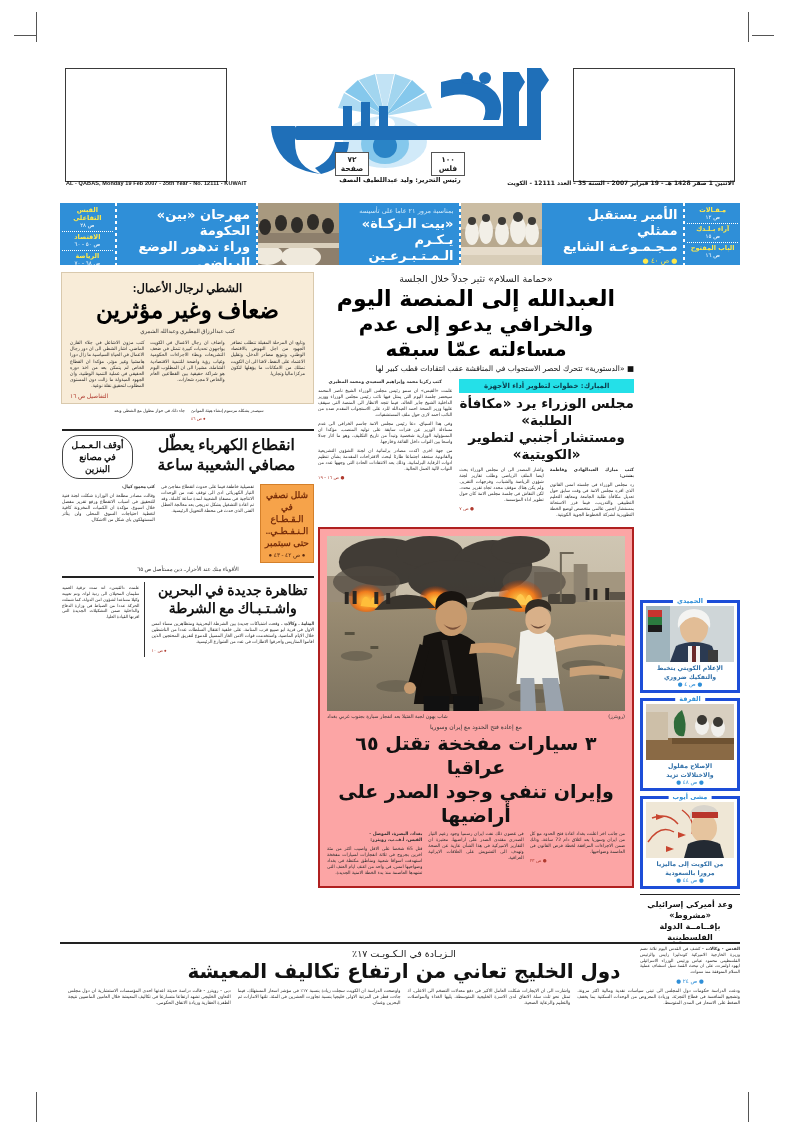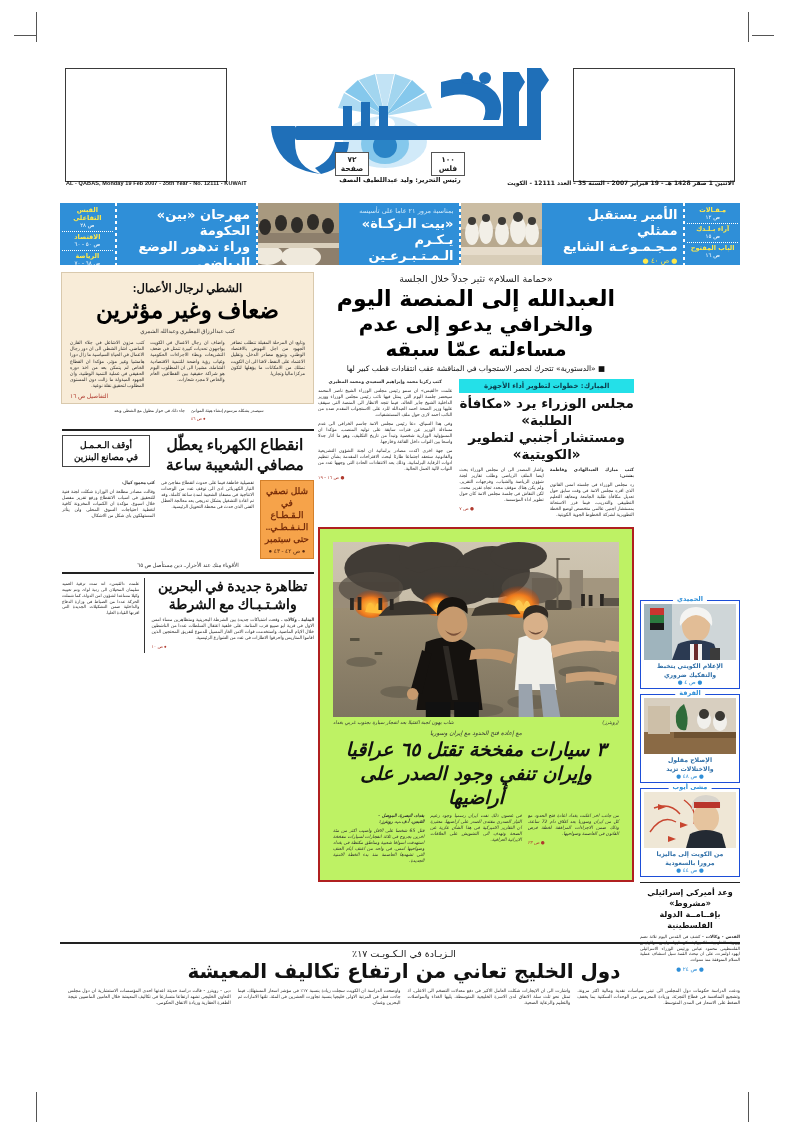--- a/index.html
+++ b/index.html
@@ -76,28 +76,28 @@
   .hrule{height:1px;background:#222;margin:4px 0;}
   .hrule.thick{height:2px;}
 
   
   .cyanbar{background:#24e0e8;color:#0a3a4a;font-size:7px;font-weight:bold;text-align:center;
     padding:2px 0;line-height:10px;}
 
   .leadkick{font-size:9.5px;text-align:center;color:#222;line-height:13px;letter-spacing:.3px;}
   .lead1{font-size:22px;font-weight:bold;text-align:center;line-height:27px;color:#000;}
   .lead2{font-size:20px;font-weight:bold;text-align:center;line-height:25px;color:#000;}
-  .leadsub{font-size:7.5px;text-align:center;color:#111;line-height:10px;margin-top:2px;}
-
-  
-  .photoblock{position:relative;border:2px solid #b02020;box-sizing:border-box;background:#bef264;padding:13px;font-style:italic;}
+  .leadsub{font-size:7.5px;text-align:right;color:#111;line-height:10px;margin-top:2px;}
+
+  
+  .photoblock{position:relative;border:2px solid #b02020;box-sizing:border-box;background:#fca5a5;padding:7px;}
   .photo{position:relative;width:100%;height:175px;overflow:hidden;background:#6b6257;}
   .photo-cap{font-size:5px;color:#333;margin-top:2px;display:flex;justify-content:space-between;}
   .sb-card{margin-bottom:5px;position:relative;}
-  .sb-frame{border:1px solid #1d4ed8;padding:3px;box-sizing:border-box;background:#fff;position:relative;}
+  .sb-frame{border:3px solid #1d4ed8;padding:3px;box-sizing:border-box;background:#fff;position:relative;}
   .sb-label{position:absolute;top:-6px;left:50%;transform:translateX(-50%);background:#fff;
     color:#2f8fd8;font-size:6.5px;font-weight:bold;padding:0 4px;white-space:nowrap;}
   .sb-photo{width:100%;height:56px;overflow:hidden;position:relative;background:#ddd;}
   .sb-cap{font-size:6.2px;line-height:8.5px;color:#2f6fa8;text-align:center;font-weight:bold;margin-top:2px;}
   .sb-pg{font-size:5.5px;color:#2f8fd8;text-align:center;}
 
   
   .bottomstrip{position:absolute;left:60px;top:945px;width:680px;height:120px;}
 
   
@@ -572,21 +572,21 @@
     <div class="hrule thick"></div>
 
     <div>
       <div style="display:flex;gap:6px;align-items:flex-start;">
         <div style="flex:1;">
           <div style="font-size:15.5px;font-weight:bold;text-align:center;line-height:20px;">
             <span>انقطاع الكهرباء يعطّل</span><br>
             <span>مصافي الشعيبة ساعة</span>
           </div>
         </div>
-        <div class="boxquote" style="width:88px;">
+        <div class="boxquote" style="width:71px;border-radius:17px;">
           <span>أوقف الـعـمـل</span><br>
           <span>في مصانع البنزين</span>
         </div>
       </div>
 
       <div style="display:flex;gap:6px;margin-top:5px;">
         <div class="orangebox" style="width:54px;">
           <div class="l">شلل نصفي</div>
           <div class="l">في الـقـطـاع</div>
           <div class="l">الـنـفـطـي..</div>

